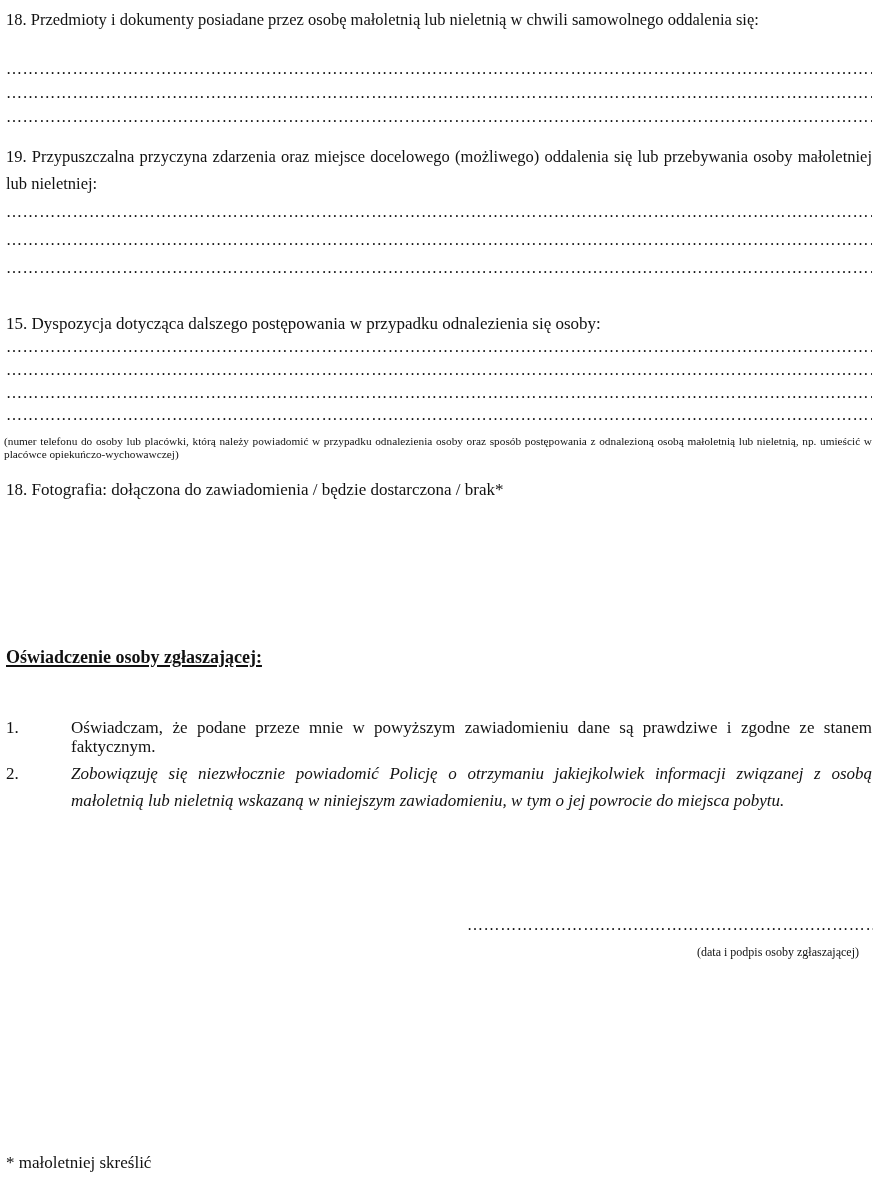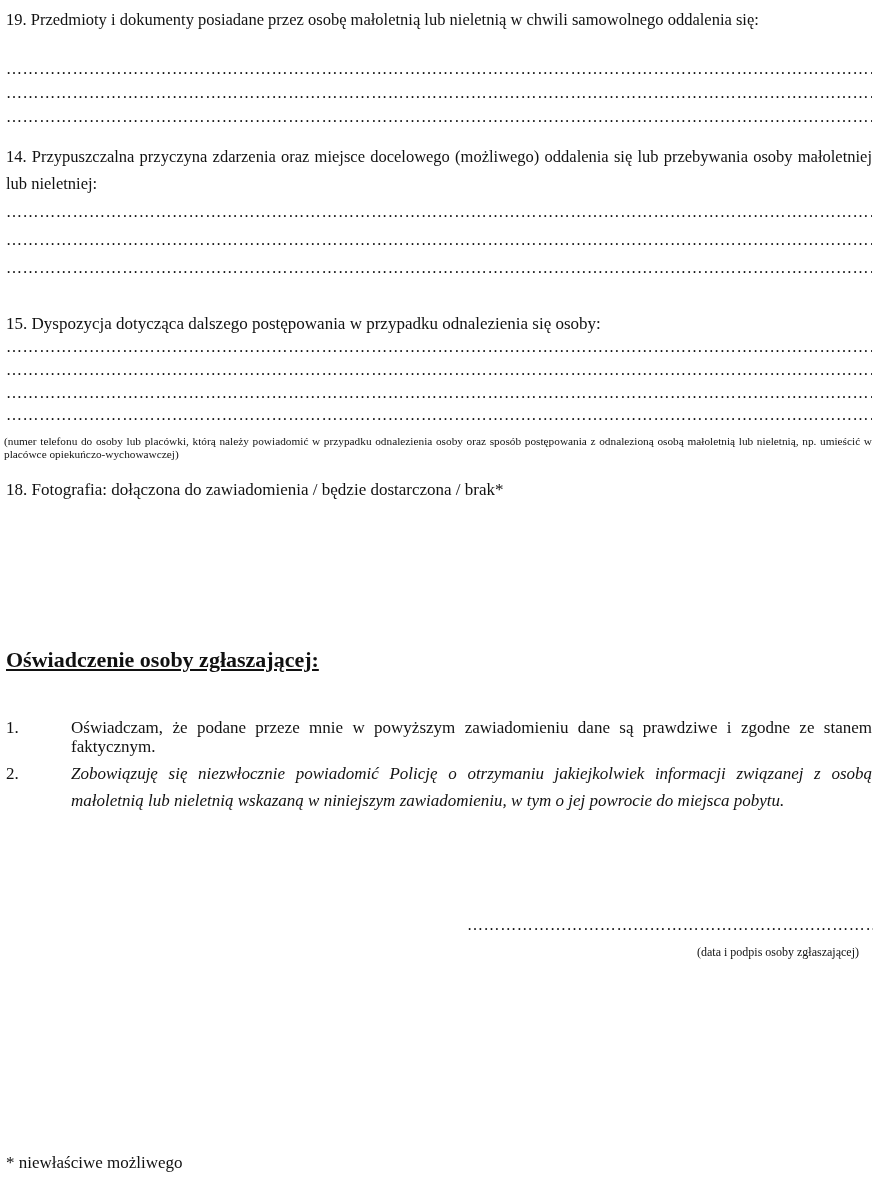--- a/index.html
+++ b/index.html
@@ -40,21 +40,21 @@
       left: 4px;
       width: 868px;
       font-size: 11.3px;
       line-height: 13px;
       text-align: justify;
       text-align-last: left;
     }
     .heading {
       left: 6px;
       font-weight: bold;
-      font-size: 22px;
+      font-size: 18px;
       text-decoration: underline;
       text-decoration-thickness: 1.5px;
       text-underline-offset: 2px;
     }
     .item {
       left: 6px;
       width: 866px;
       font-size: 17px;
       line-height: 19px;
       display: flex;
@@ -80,26 +80,26 @@
       font-size: 12px;
     }
     .footnote {
       left: 6px;
       font-size: 17px;
     }
   </style>
 </head>
 <body>
 
-<div class="abs q" style="top:6px;">19. Przedmioty i dokumenty posiadane przez osobę małoletnią lub nieletnią w chwili samowolnego oddalenia się:</div>
+<div class="abs q" style="top:6px;">18. Przedmioty i dokumenty posiadane przez osobę małoletnią lub nieletnią w chwili samowolnego oddalenia się:</div>
 <div class="abs dots" style="top:62px;">…………………………………………………………………………………………………………………………………………………………………………………</div>
 <div class="abs dots" style="top:86px;">…………………………………………………………………………………………………………………………………………………………………………………</div>
 <div class="abs dots" style="top:110px;">…………………………………………………………………………………………………………………………………………………………………………………</div>
 
-<div class="abs q" style="top:143px;">14. Przypuszczalna przyczyna zdarzenia oraz miejsce docelowego (możliwego) oddalenia się lub przebywania osoby małoletniej lub nieletniej:</div>
+<div class="abs q" style="top:143px;">19. Przypuszczalna przyczyna zdarzenia oraz miejsce docelowego (możliwego) oddalenia się lub przebywania osoby małoletniej lub nieletniej:</div>
 <div class="abs dots" style="top:205px;">…………………………………………………………………………………………………………………………………………………………………………………</div>
 <div class="abs dots" style="top:233px;">…………………………………………………………………………………………………………………………………………………………………………………</div>
 <div class="abs dots" style="top:261px;">…………………………………………………………………………………………………………………………………………………………………………………</div>
 
 <div class="abs q q15" style="top:310px;">15. Dyspozycja dotycząca dalszego postępowania w przypadku odnalezienia się osoby:</div>
 <div class="abs dots" style="top:340px;">…………………………………………………………………………………………………………………………………………………………………………………</div>
 <div class="abs dots" style="top:363px;">…………………………………………………………………………………………………………………………………………………………………………………</div>
 <div class="abs dots" style="top:386px;">…………………………………………………………………………………………………………………………………………………………………………………</div>
 <div class="abs dots" style="top:408px;">…………………………………………………………………………………………………………………………………………………………………………………</div>
 <div class="abs note" style="top:435px;">(numer telefonu do osoby lub placówki, którą należy powiadomić w przypadku odnalezienia osoby oraz sposób postępowania z odnalezioną osobą małoletnią lub nieletnią, np. umieścić w placówce opiekuńczo-wychowawczej)</div>
@@ -113,13 +113,13 @@
   <span class="txt">Oświadczam, że podane przeze mnie w powyższym zawiadomieniu dane są prawdziwe i zgodne ze stanem faktycznym.</span>
 </div>
 <div class="abs item item2" style="top:760px;">
   <span class="num">2.</span>
   <span class="txt">Zobowiązuję się niezwłocznie powiadomić Policję o otrzymaniu jakiejkolwiek informacji związanej z osobą małoletnią lub nieletnią wskazaną w niniejszym zawiadomieniu, w tym o jej powrocie do miejsca pobytu.</span>
 </div>
 
 <div class="abs sig-dots" style="top:918px;">…………………………………………………………………………………</div>
 <div class="abs sig-label" style="top:945px;">(data i podpis osoby zgłaszającej)</div>
 
-<div class="abs footnote" style="top:1153px;">* niewłaściwe możliwego</div>
+<div class="abs footnote" style="top:1153px;">* małoletniej skreślić</div>
 
 </body></html>

